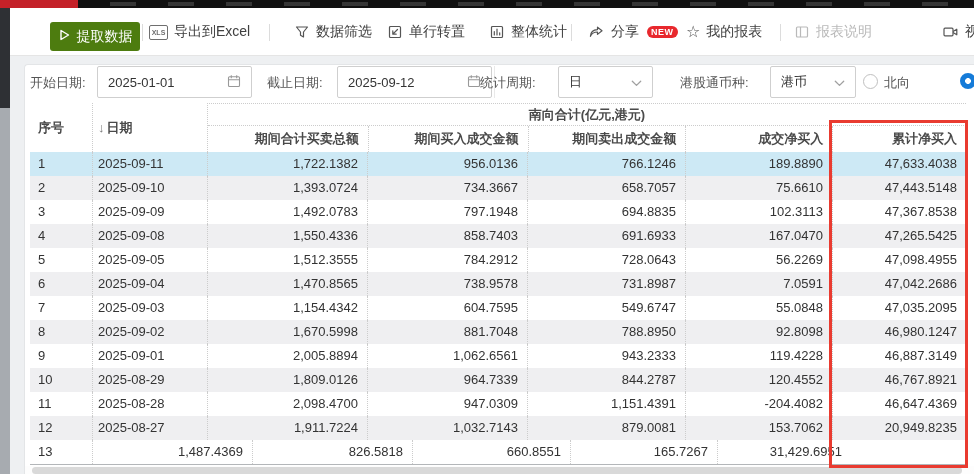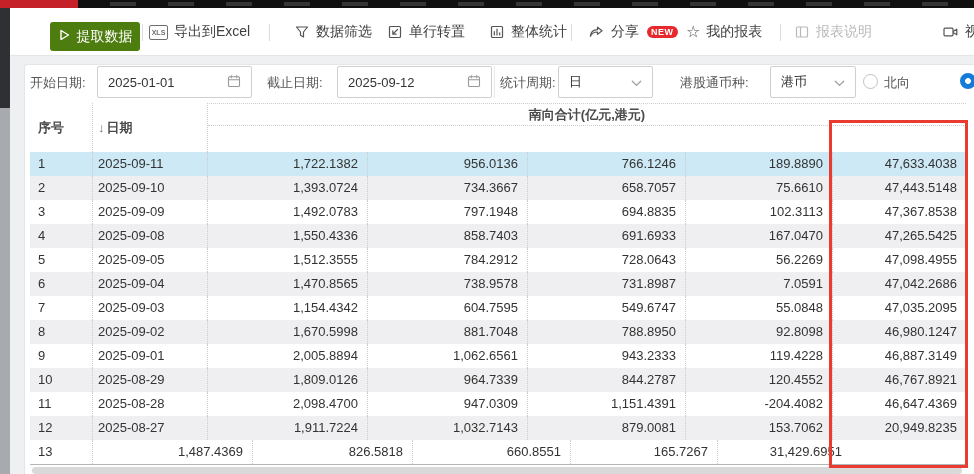--- a/index.html
+++ b/index.html
@@ -202,21 +202,21 @@
     <span>
       <svg width="14" height="14" viewBox="0 0 14 14" fill="none" stroke="#999" stroke-width="1.1">
           <rect x="1.5" y="2.8" width="11" height="9.7" rx="1"></rect>
           <path d="M4.3 1.3 V4.2 M9.7 1.3 V4.2 M1.5 5.8 H12.5"></path>
         </svg>
     </span>
   </div>
 
   <div class="abs" id="fdivider"></div>
 
-  <div class="flabel" style="left:500px">统计周期:</div>
+  <div class="flabel" style="left:480px">统计周期:</div>
   <div class="finput" style="left:558px; width:95px">
     <span class="val">日</span>
     <span>
       <svg width="11" height="7" viewBox="0 0 11 7" fill="none" stroke="#a0a0a0" stroke-width="1.3">
           <path d="M1.3 1.3 L5.5 5.4 L9.7 1.3" stroke-linecap="round" stroke-linejoin="round"></path>
         </svg>
     </span>
   </div>
 
   <div class="flabel" style="left:680px">港股通币种:</div>
@@ -234,20 +234,27 @@
   <div class="radio checked" style="left:960px; top:73px"></div>
 
   <div class="abs" id="table">
     <div id="thead">
       <div class="hfull c1" id="h-no">序号</div>
       <div class="hfull c2 bl" id="h-date">
         <span class="sort-ic">↓</span><span>日期</span>
       </div>
       <div id="hgroup">
         <div id="hgroup-label">南向合计(亿元,港元)</div>
+        <div id="hsub">
+          <div class="hcell c3">期间合计买卖总额</div>
+          <div class="hcell c4 bl">期间买入成交金额</div>
+          <div class="hcell c5 bl">期间卖出成交金额</div>
+          <div class="hcell c6 bl">成交净买入</div>
+          <div class="hcell c7 bl">累计净买入</div>
+        </div>
       </div>
     </div>
     <div id="tbody">
         <div class="trow sel">
           <div class="cell c1">1</div>
           <div class="cell c2 bl">2025-09-11</div>
           <div class="cell c3 bl">1,722.1382</div>
           <div class="cell c4 bl">956.0136</div>
           <div class="cell c5 bl">766.1246</div>
           <div class="cell c6 bl">189.8890</div>

